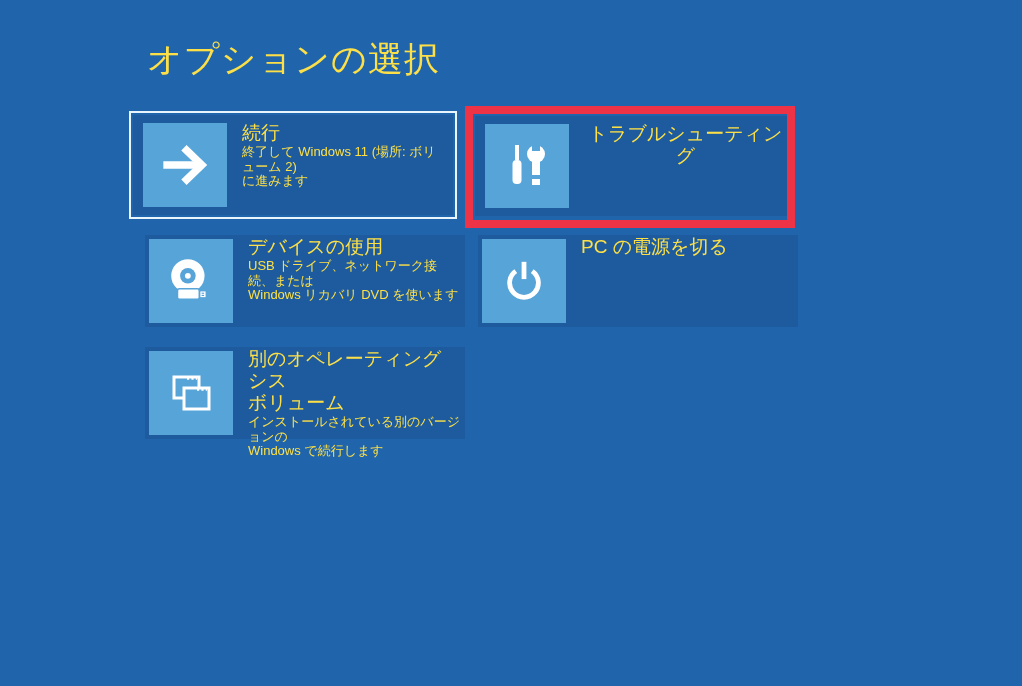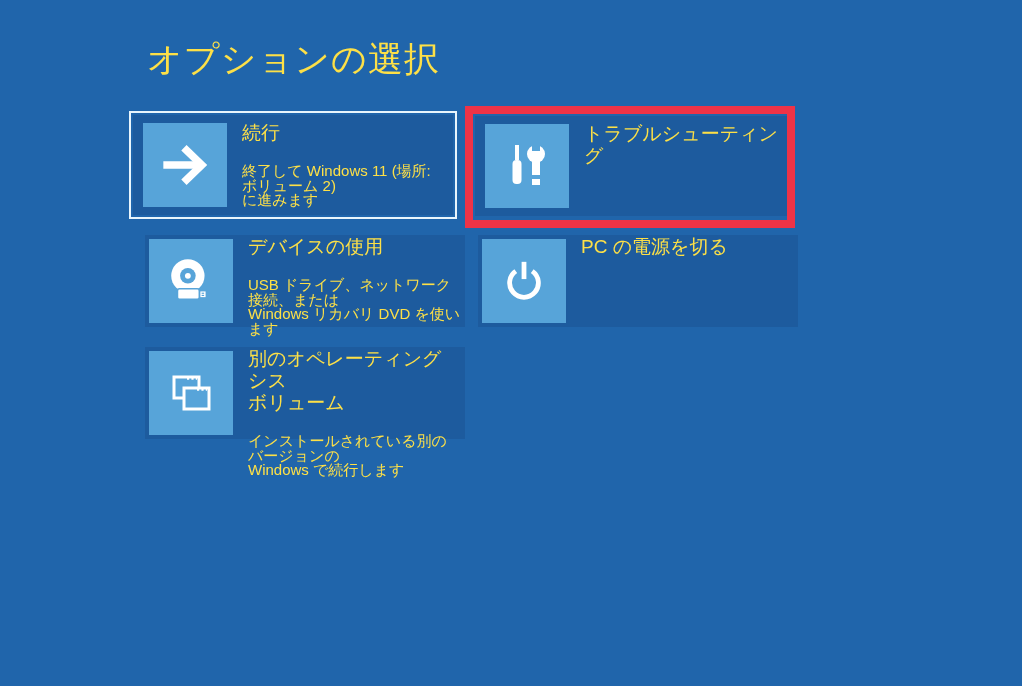--- a/index.html
+++ b/index.html
@@ -24,36 +24,36 @@
   }
   .row1 .icon-box { margin:8px 0 8px 10px; }
   .row23 .icon-box { margin:4px 0 4px 4px; }
   .tile-text { flex:1; padding:1px 4px 0 15px; }
   .row1 .tile-text { padding-top:7px; }
   .tile-title {
     font-size:19px; line-height:22px; font-weight:400;
     white-space:pre-line; margin:0;
   }
   .tile-desc {
-    font-size:15px; line-height:14.5px; margin-top:20px;
+    font-size:13px; line-height:14.5px; margin-top:1px;
     white-space:pre-line;
   }
   .focus-ring {
     position:absolute; left:129px; top:111px; width:328px; height:108px;
     border:2px solid #e9f5fc; box-sizing:border-box;
     pointer-events:none; z-index:5;
   }
   .highlight-box {
     position:absolute; left:465px; top:106px; width:330px; height:122px;
     border:8px solid #ee3347; box-sizing:border-box;
     pointer-events:none; z-index:6;
   }
   
   #tile-continue     { left:133px; top:115px; width:320px; height:100px; }
-  #tile-troubleshoot { left:475px; top:116px; width:316px; height:100px; }
+  #tile-troubleshoot { left:475px; top:116px; width:316px; height:100px;text-align:center; }
   #tile-use-device   { left:145px; top:235px; width:320px; height:92px; }
   #tile-power-off    { left:478px; top:235px; width:320px; height:92px; }
   #tile-other-os     { left:145px; top:347px; width:320px; height:92px; }
   svg { display:block; }
 </style>
 </head>
 <body>
 
 <div id="screen">
 

